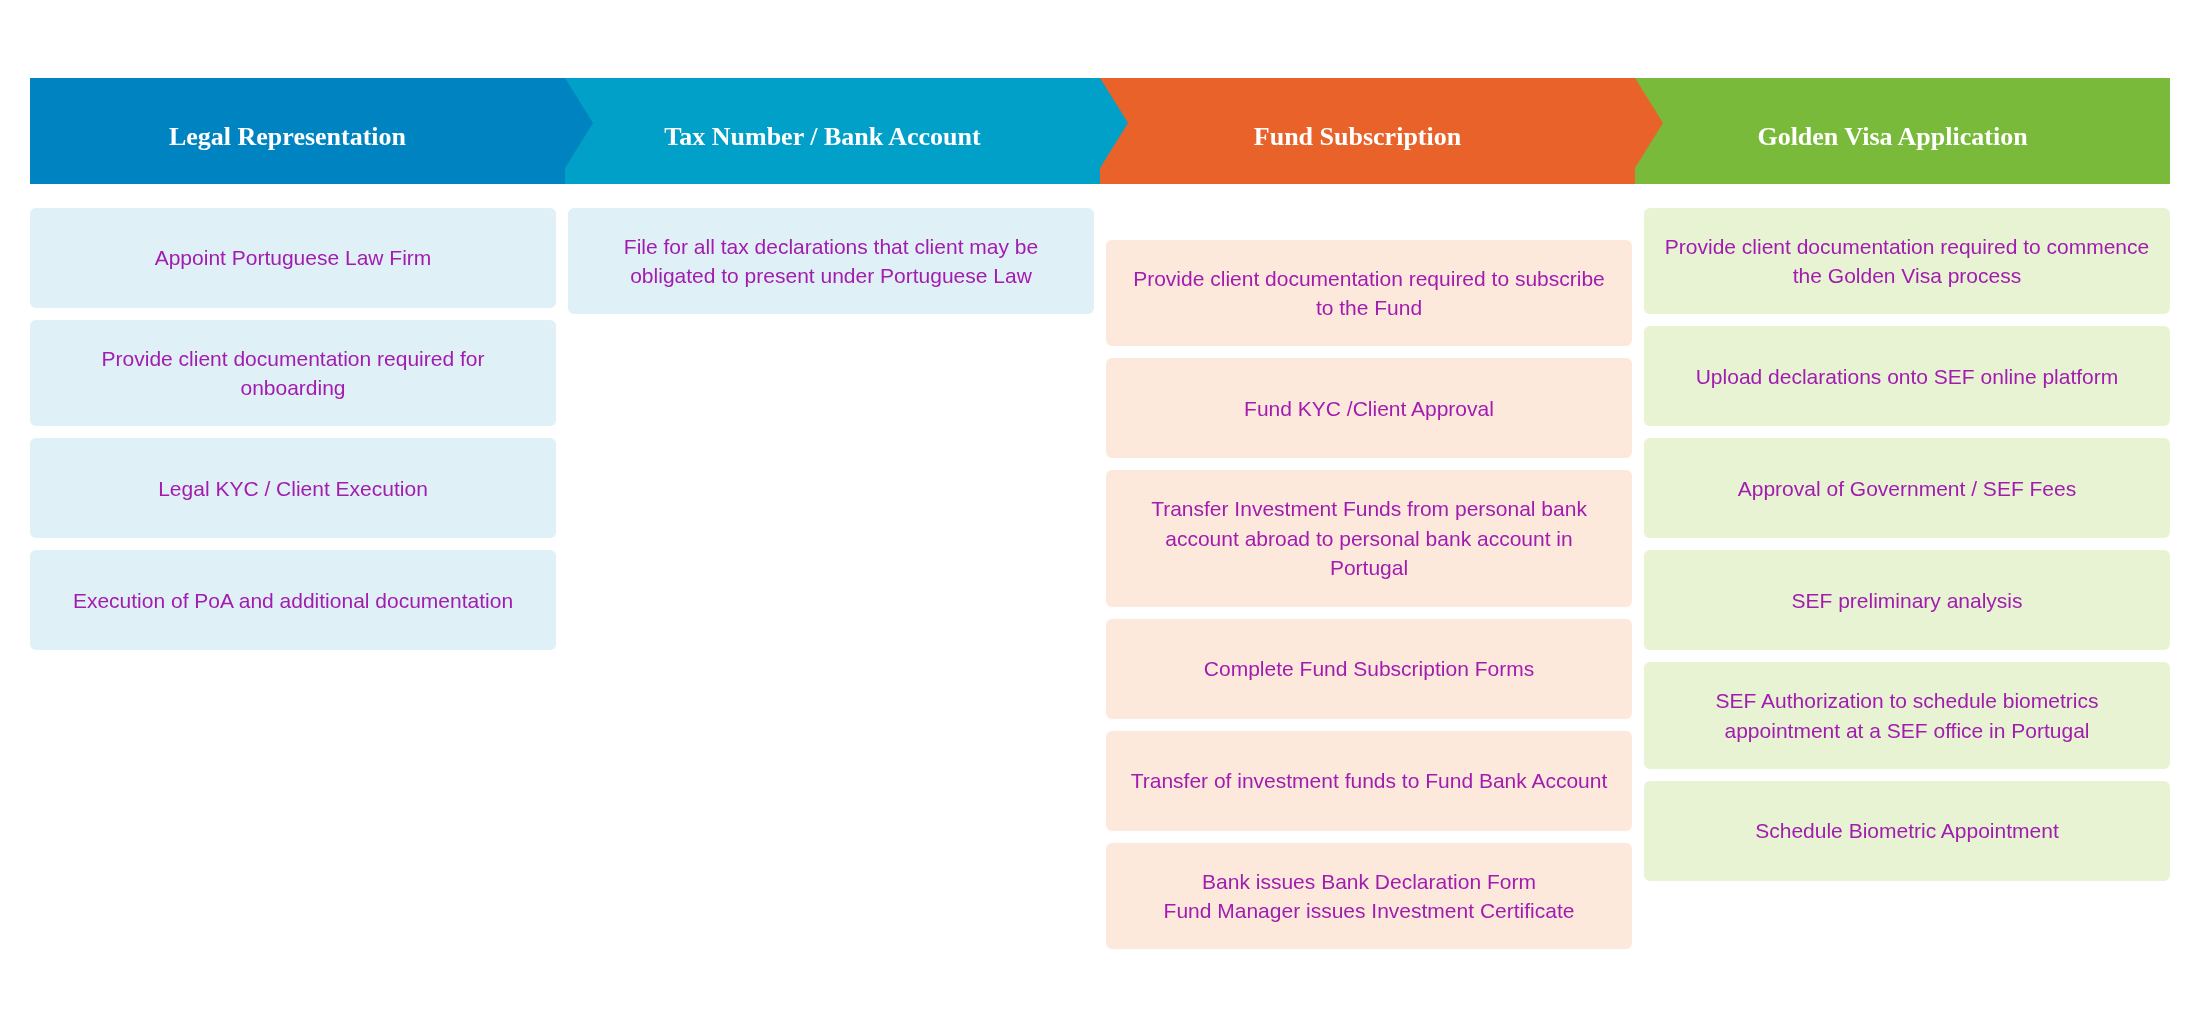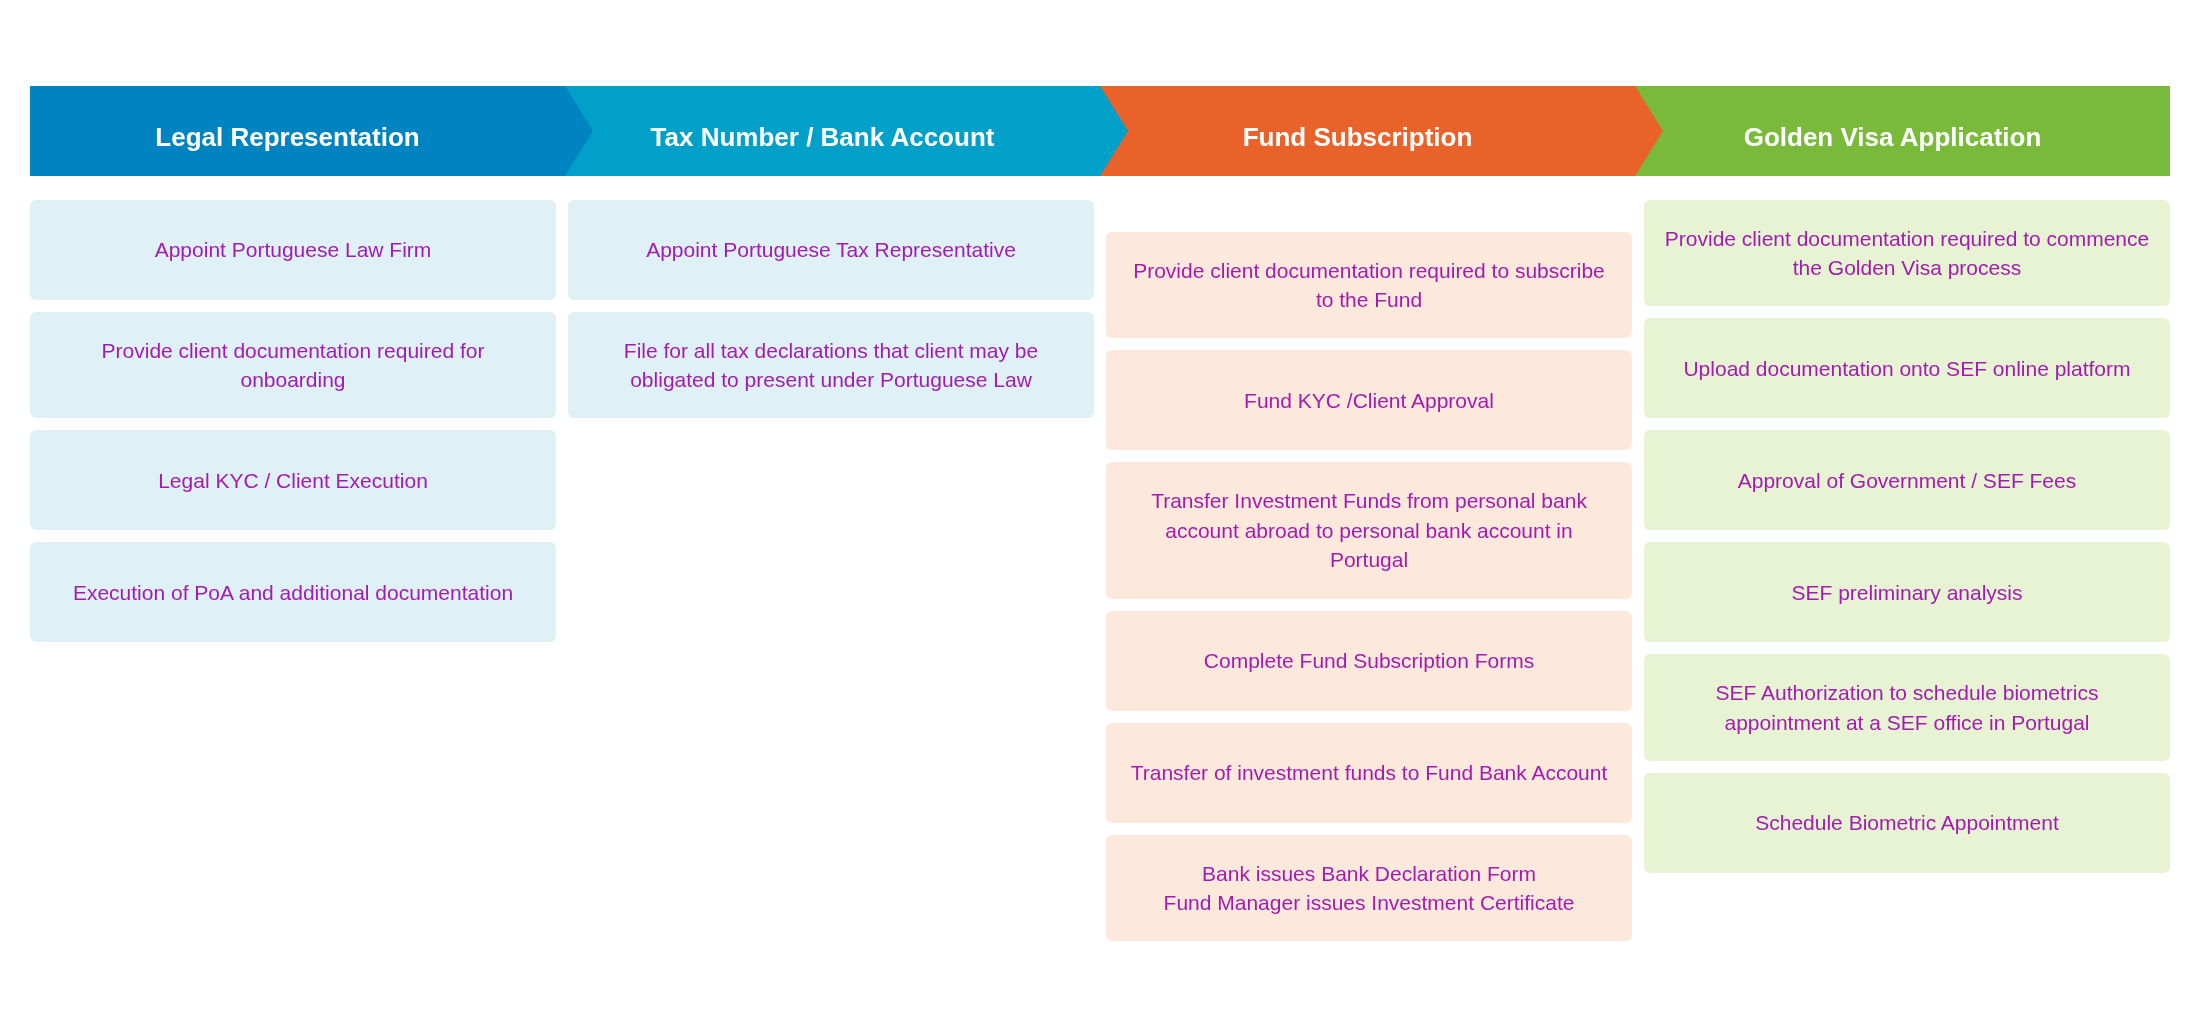--- a/index.html
+++ b/index.html
@@ -17,29 +17,30 @@
       width: 2140px;
     }
     .header-row {
       display: flex;
       gap: 0;
       margin-bottom: 24px;
     }
     .header-arrow {
       flex: 1;
       position: relative;
-      height: 90px;
+      height: 106px;
       display: flex;
       align-items: center;
       justify-content: center;
       color: white;
       font-size: 26px;
       font-weight: bold;
       text-align: center;
       padding: 13px 40px 0 20px;
+      font-family: Liberation Serif, serif;
     }
     .header-arrow::after {
       content: '';
       position: absolute;
       right: -28px;
       top: 0;
       width: 0;
       height: 0;
       border-top: 45px solid transparent;
       border-bottom: 45px solid transparent;
@@ -114,34 +115,33 @@
     </div>
   <div class="body-row">
 
   <div class="column">
         <div class="card card-blue" style="white-space: pre-line;">Appoint Portuguese Law Firm</div>
         <div class="card card-blue" style="white-space: pre-line;">Provide client documentation required for onboarding</div>
         <div class="card card-blue" style="white-space: pre-line;">Legal KYC / Client Execution</div>
         <div class="card card-blue" style="white-space: pre-line;">Execution of PoA and additional documentation</div>
       </div>
       <div class="column">
-        <div class="card card-blue" style="white-space: pre-line;">Appoint Portuguese Tax Representative</div>
         <div class="card card-blue" style="white-space: pre-line;">File for all tax declarations that client may be obligated to present under Portuguese Law</div>
       </div>
       <div class="column">
         <div class="card card-orange" style="white-space: pre-line; margin-top: 32px;">Provide client documentation required to subscribe to the Fund</div>
         <div class="card card-orange" style="white-space: pre-line;">Fund KYC /Client Approval</div>
         <div class="card card-orange" style="white-space: pre-line;">Transfer Investment Funds from personal bank account abroad to personal bank account in Portugal</div>
         <div class="card card-orange" style="white-space: pre-line;">Complete Fund Subscription Forms</div>
         <div class="card card-orange" style="white-space: pre-line;">Transfer of investment funds to Fund Bank Account</div>
         <div class="card card-orange" style="white-space: pre-line;">Bank issues Bank Declaration Form
 Fund Manager issues Investment Certificate</div>
       </div>
       <div class="column">
         <div class="card card-green" style="white-space: pre-line;">Provide client documentation required to commence the Golden Visa process</div>
-        <div class="card card-green" style="white-space: pre-line;">Upload documentation onto SEF online platform</div>
+        <div class="card card-green" style="white-space: pre-line;">Upload declarations onto SEF online platform</div>
         <div class="card card-green" style="white-space: pre-line;">Approval of Government / SEF Fees</div>
         <div class="card card-green" style="white-space: pre-line;">SEF preliminary analysis</div>
         <div class="card card-green" style="white-space: pre-line;">SEF Authorization to schedule biometrics appointment at a SEF office in Portugal</div>
         <div class="card card-green" style="white-space: pre-line;">Schedule Biometric Appointment</div>
       </div>
     </div>
 </div>
 
 </body></html>

